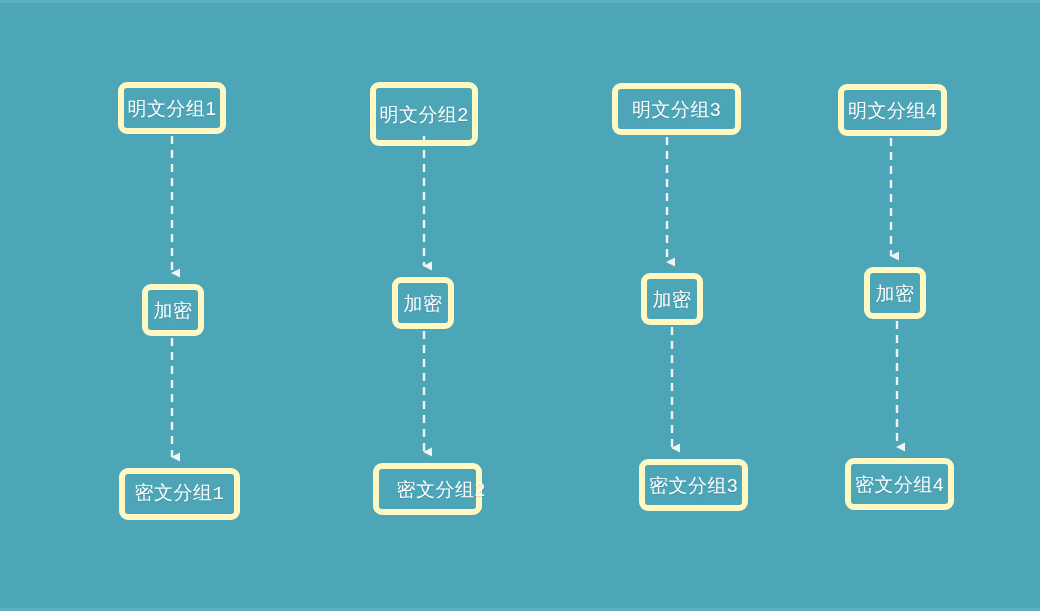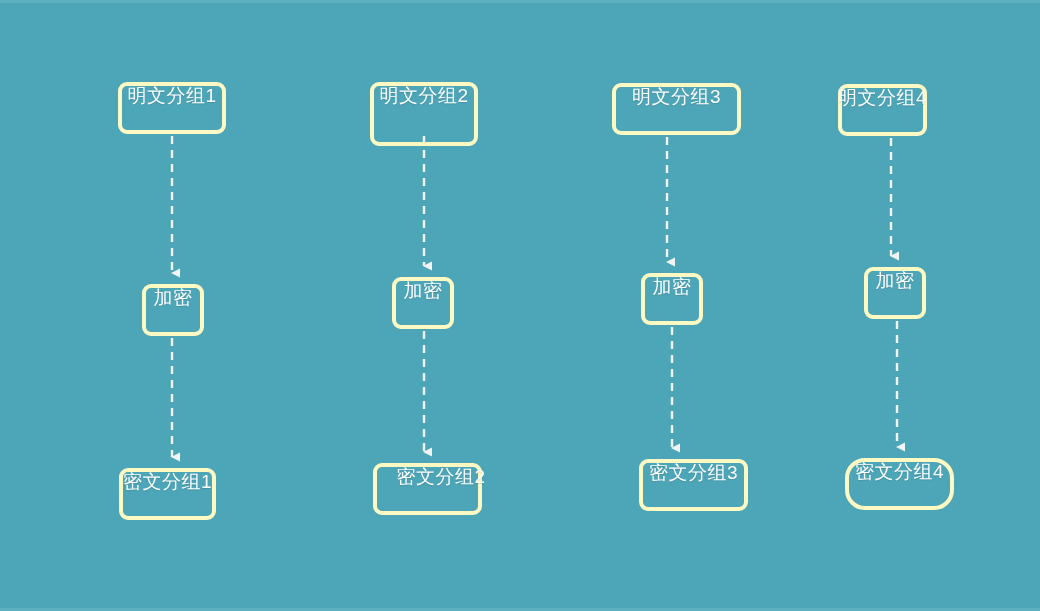--- a/index.html
+++ b/index.html
@@ -35,25 +35,26 @@
     position: absolute;
     left: 0;
     top: 0;
     width: 1040px;
     height: 611px;
   }
 
   .node {
     position: absolute;
     box-sizing: border-box;
-    border: 4px solid #fef9c3;
+    border: 6px solid #fef9c3;
     border-radius: 9px;
     background: transparent;
     color: #ffffff;
     display: flex;
+    align-items: center;
     justify-content: center;
     font-size: 19px;
     line-height: 1;
     letter-spacing: 0.5px;
     white-space: nowrap;
     text-shadow: 0 1px 1px rgba(0,0,0,0.12);
   }
 
   
   .watermark {
@@ -103,21 +104,21 @@
         <line x1="897" y1="321" x2="897" y2="447" stroke="#f0f4f5" stroke-width="2.4" stroke-dasharray="8 6" marker-end="url(#arrowhead)"></line>
       </g>
   </svg>
 
   <div class="node" style="left: 118px; top: 82px; width: 108px; height: 52px;">
     <span>明文分组1</span>
   </div>
   <div class="node" style="left: 142px; top: 284px; width: 62px; height: 52px;">
     <span>加密</span>
   </div>
-  <div class="node" style="left: 119px; top: 468px; width: 97px; height: 52px;">
+  <div class="node" style="left: 119px; top: 468px; width: 121px; height: 52px; font-family: Liberation Mono, monospace;">
     <span>密文分组1</span>
   </div>
 
   <div class="node" style="left: 370px; top: 82px; width: 108px; height: 64px;">
     <span>明文分组2</span>
   </div>
   <div class="node" style="left: 392px; top: 277px; width: 62px; height: 52px;">
     <span>加密</span>
   </div>
   <div class="node" style="left: 373px; top: 463px; width: 109px; height: 52px; padding-left: 27px;">
@@ -127,24 +128,24 @@
   <div class="node" style="left: 612px; top: 83px; width: 129px; height: 52px;">
     <span>明文分组3</span>
   </div>
   <div class="node" style="left: 641px; top: 273px; width: 62px; height: 52px;">
     <span>加密</span>
   </div>
   <div class="node" style="left: 619px; top: 459px; width: 109px; height: 52px; margin-left: 20px;">
     <span>密文分组3</span>
   </div>
 
-  <div class="node" style="left: 838px; top: 84px; width: 89px; height: 52px;">
+  <div class="node" style="left: 838px; top: 84px; width: 109px; height: 52px;">
     <span>明文分组4</span>
   </div>
   <div class="node" style="left: 864px; top: 267px; width: 62px; height: 52px;">
     <span>加密</span>
   </div>
-  <div class="node" style="left: 845px; top: 458px; width: 109px; height: 52px; border-radius: 20px;">
+  <div class="node" style="left: 845px; top: 458px; width: 109px; height: 52px;">
     <span>密文分组4</span>
   </div>
 
 
 </div>
 
 </body></html>

